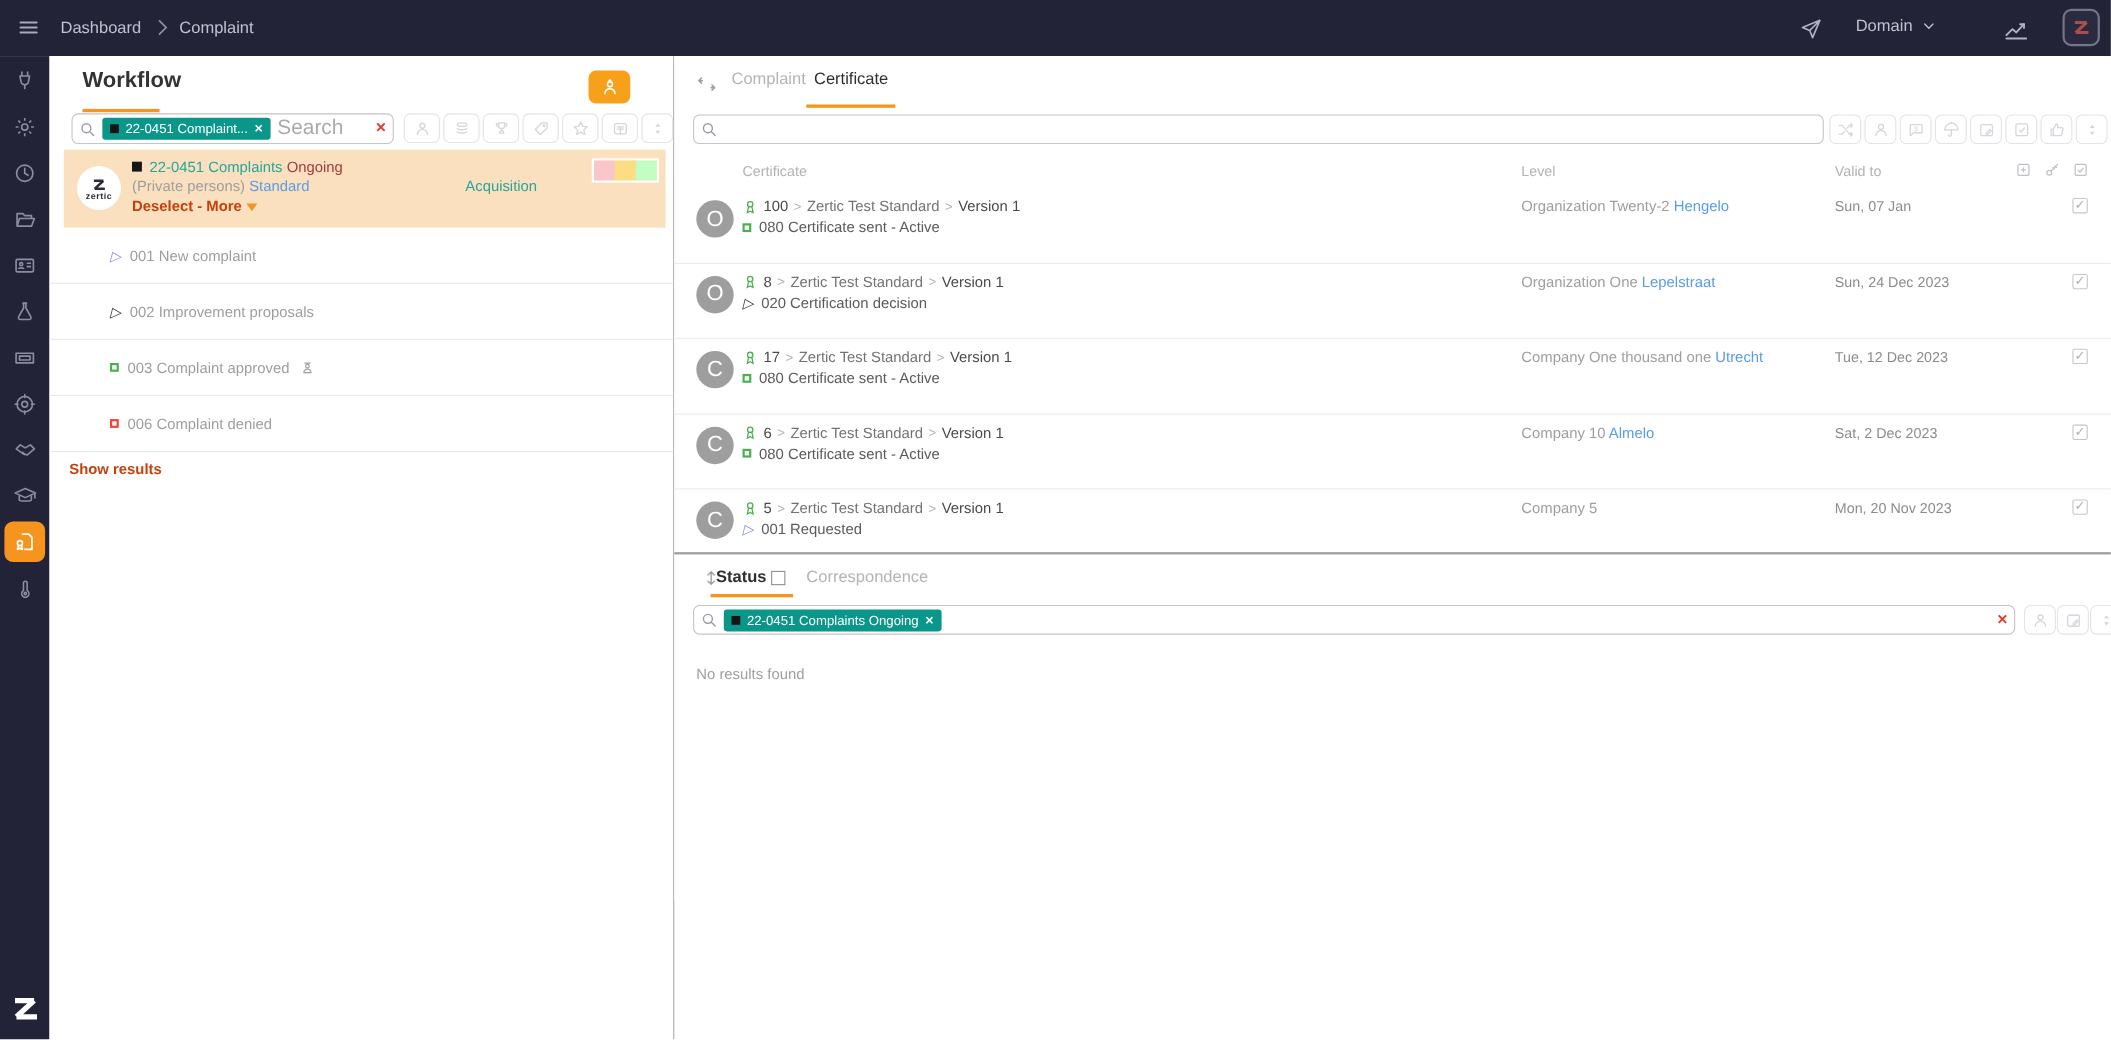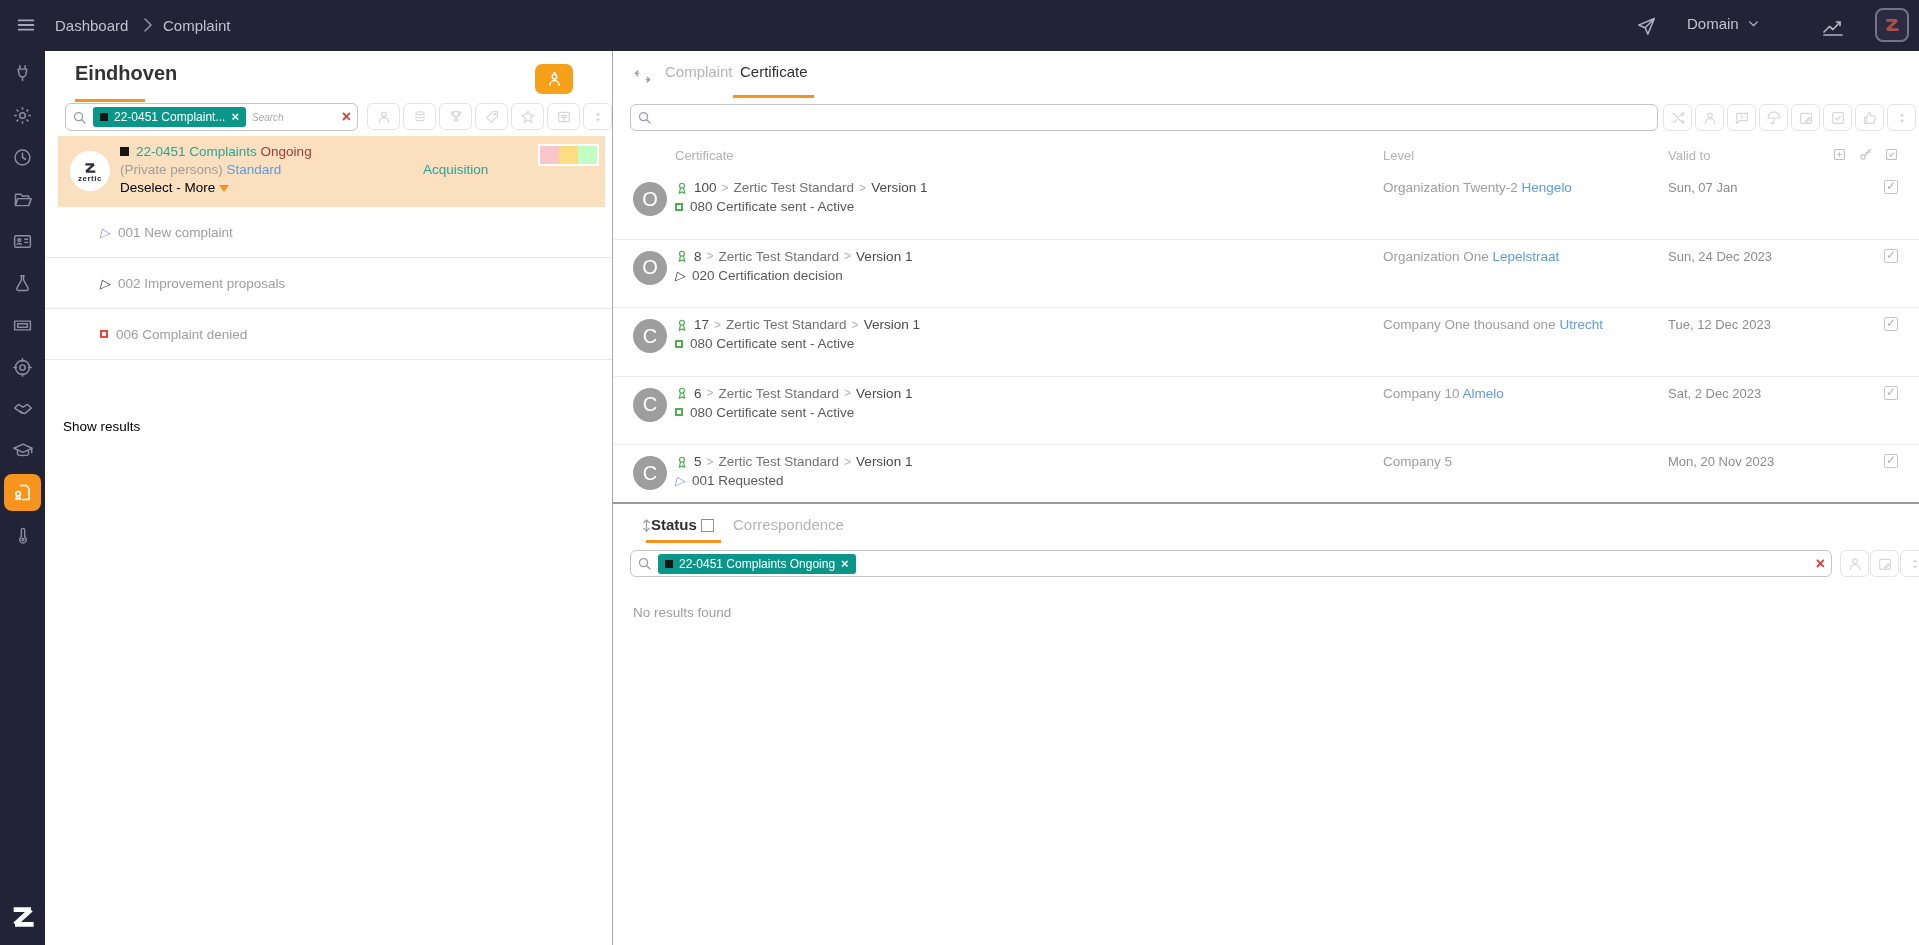--- a/index.html
+++ b/index.html
@@ -21,40 +21,40 @@
   .rail-item { position:absolute; left:0; width:45px; height:38px; display:flex; align-items:center; justify-content:center; color:#8c8ca2; cursor:pointer; }
   .rail-item.active { left:4px; width:37px; height:37px; background:#f7941e; border-radius:8px; color:#fff; }
   .rail-logo { position:absolute; left:7px; bottom:12px; color:#fff; }
 
   
   .left-panel { position:absolute; top:51px; left:45px; width:568px; height:894px; background:#fff; border-right:1px solid #a9a9a9; }
   .wf-title { position:absolute; left:30px; top:11px; font-size:20px; font-weight:bold; color:#333; }
   .wf-underline { position:absolute; left:30px; top:48px; width:70px; height:3px; background:#f7941e; }
   .wf-add-btn { position:absolute; left:490px; top:13px; width:38px; height:30px; background:#f7a11b; border:none; border-radius:7px; display:flex; align-items:center; justify-content:center; color:#fff; cursor:pointer; }
   .search-box { position:absolute; border:1px solid #c4c4c9; border-radius:6px; background:#fff; display:flex; align-items:center; padding:0 6px; gap:6px; }
-  .search-box input { border:none; outline:none; flex:1; font-size:10px; color:#c2410c; min-width:10px; font-family:inherit; background:transparent;font-style:italic; }
+  .search-box input { border:none; outline:none; flex:1; font-size:19px; color:#c2410c; min-width:10px; font-family:inherit; background:transparent; }
   .search-box input::placeholder { color:#aaa; }
   .mag { color:#9a9aa5; flex:none; }
   .chip { display:inline-flex; align-items:center; gap:6px; background:#0b968a; color:#fff; border-radius:3px; padding:3px 7px; font-size:12px; white-space:nowrap; flex:none; cursor:default;text-align:right; }
   .chip .sq { width:8px; height:8px; background:#151515; }
   .chip .x { font-weight:bold; font-size:13px; line-height:10px; cursor:pointer; }
   .clear-x { color:#e23b32; font-weight:bold; font-size:16px; line-height:1; flex:none; cursor:pointer; }
   .icon-btn { position:absolute; width:33px; height:27px; border:1px solid #e3e3e8; border-radius:6px; background:#fff; color:#d6d6dc; display:flex; align-items:center; justify-content:center; cursor:pointer; }
   .icon-btn.slim { width:29px; }
 
   .wf-card { position:absolute; left:13px; top:85px; width:547px; height:71px; background:#fbe0bf; }
   .wf-avatar { position:absolute; left:12px; top:15px; width:40px; height:40px; border-radius:50%; background:#fff; display:flex; flex-direction:column; align-items:center; justify-content:center; color:#2c2c3a; overflow:hidden; }
   .wf-avatar .brand { font-size:8px; font-weight:bold; letter-spacing:.5px; margin-top:-2px; }
   .wf-line { position:absolute; left:62px; font-size:13.5px; white-space:nowrap; }
   .blk-sq { display:inline-block; width:9px; height:9px; background:#161616; margin-right:7px; }
   .teal { color:#26a69a; }
   .maroon { color:#a23b3b; }
   .gray { color:#9e9e9e; }
   .blue-link { color:#5b9ce6; cursor:pointer; }
-  .orange-link { color:#000000; cursor:pointer; }
+  .orange-link { color:#c2410c; cursor:pointer;font-weight:bold; }
   .tri-down { display:inline-block; width:0; height:0; border-left:5px solid transparent; border-right:5px solid transparent; border-top:7px solid #f7941e; margin-left:4px; vertical-align:middle; }
   .wf-chips { position:absolute; left:480px; top:8px; display:flex; border:2px solid #fff; }
   .wf-chip { width:19px; height:18px; }
 
   .wf-steps { position:absolute; left:0; top:156px; width:567px; }
   .wf-step { position:relative; height:51px; border-bottom:1px solid #e8e8e8; display:flex; align-items:center; padding-left:55px; gap:8px; color:#9e9e9e; font-size:13.5px; cursor:pointer; }
   .show-filled { position:absolute; left:18px; top:368px; font-size:13.5px; }
 
   
   .st-square-green, .st-square-red { display:inline-block; width:8px; height:8px; border:2px solid #4caf50; flex:none; }
@@ -210,21 +210,21 @@
       </svg>
     </div>
   <span class="rail-logo">
     <svg width="32" height="32" viewBox="0 0 24 24" fill="none" stroke="currentColor" stroke-width="3.6">
         <path d="M5 6.5h13M18 6.5L6 17.5M6 17.5h14"></path>
       </svg>
   </span>
 </div>
 
 <div class="left-panel">
-  <div class="wf-title">Eindhoven</div>
+  <div class="wf-title">Workflow</div>
   <div class="wf-underline"></div>
   <button class="wf-add-btn">
     <svg width="17" height="17" viewBox="0 0 24 24" fill="none" stroke="currentColor" stroke-width="2" stroke-linecap="round">
         <circle cx="12" cy="8" r="3.2"></circle>
         <path d="M5.5 20a6.5 6.5 0 0113 0"></path>
         <circle cx="12" cy="3.5" r="1" fill="currentColor"></circle>
       </svg>
   </button>
 
   <div class="search-box" style="left:20px; top:52px; width:293px; height:28px">
@@ -313,20 +313,31 @@
   <div class="wf-steps">
     <div class="wf-step">
         <i class="st-triangle-purple"></i>
         <span>001 New complaint</span>
       </div>
     <div class="wf-step">
         <i class="st-triangle-black"></i>
         <span>002 Improvement proposals</span>
       </div>
     <div class="wf-step">
+        <i class="st-square-green"></i>
+        <span>003 Complaint approved</span>
+      <span class="step-person">
+          <svg width="13" height="13" viewBox="0 0 24 24" fill="none" stroke="currentColor" stroke-width="2">
+            <path d="M7 4h10"></path>
+            <circle cx="12" cy="9" r="3"></circle>
+            <path d="M6 20a6 6 0 0112 0z"></path>
+          </svg>
+        </span>
+    </div>
+    <div class="wf-step">
         <i class="st-square-red"></i>
         <span>006 Complaint denied</span>
       </div>
   </div>
   <div class="show-filled orange-link">Show results</div>
 </div>
 
 <div class="right-top">
   <span class="rt-swap">
       <svg width="19" height="19" viewBox="0 0 24 24" fill="none" stroke="currentColor" stroke-width="1.8" stroke-linecap="round" stroke-linejoin="round">

